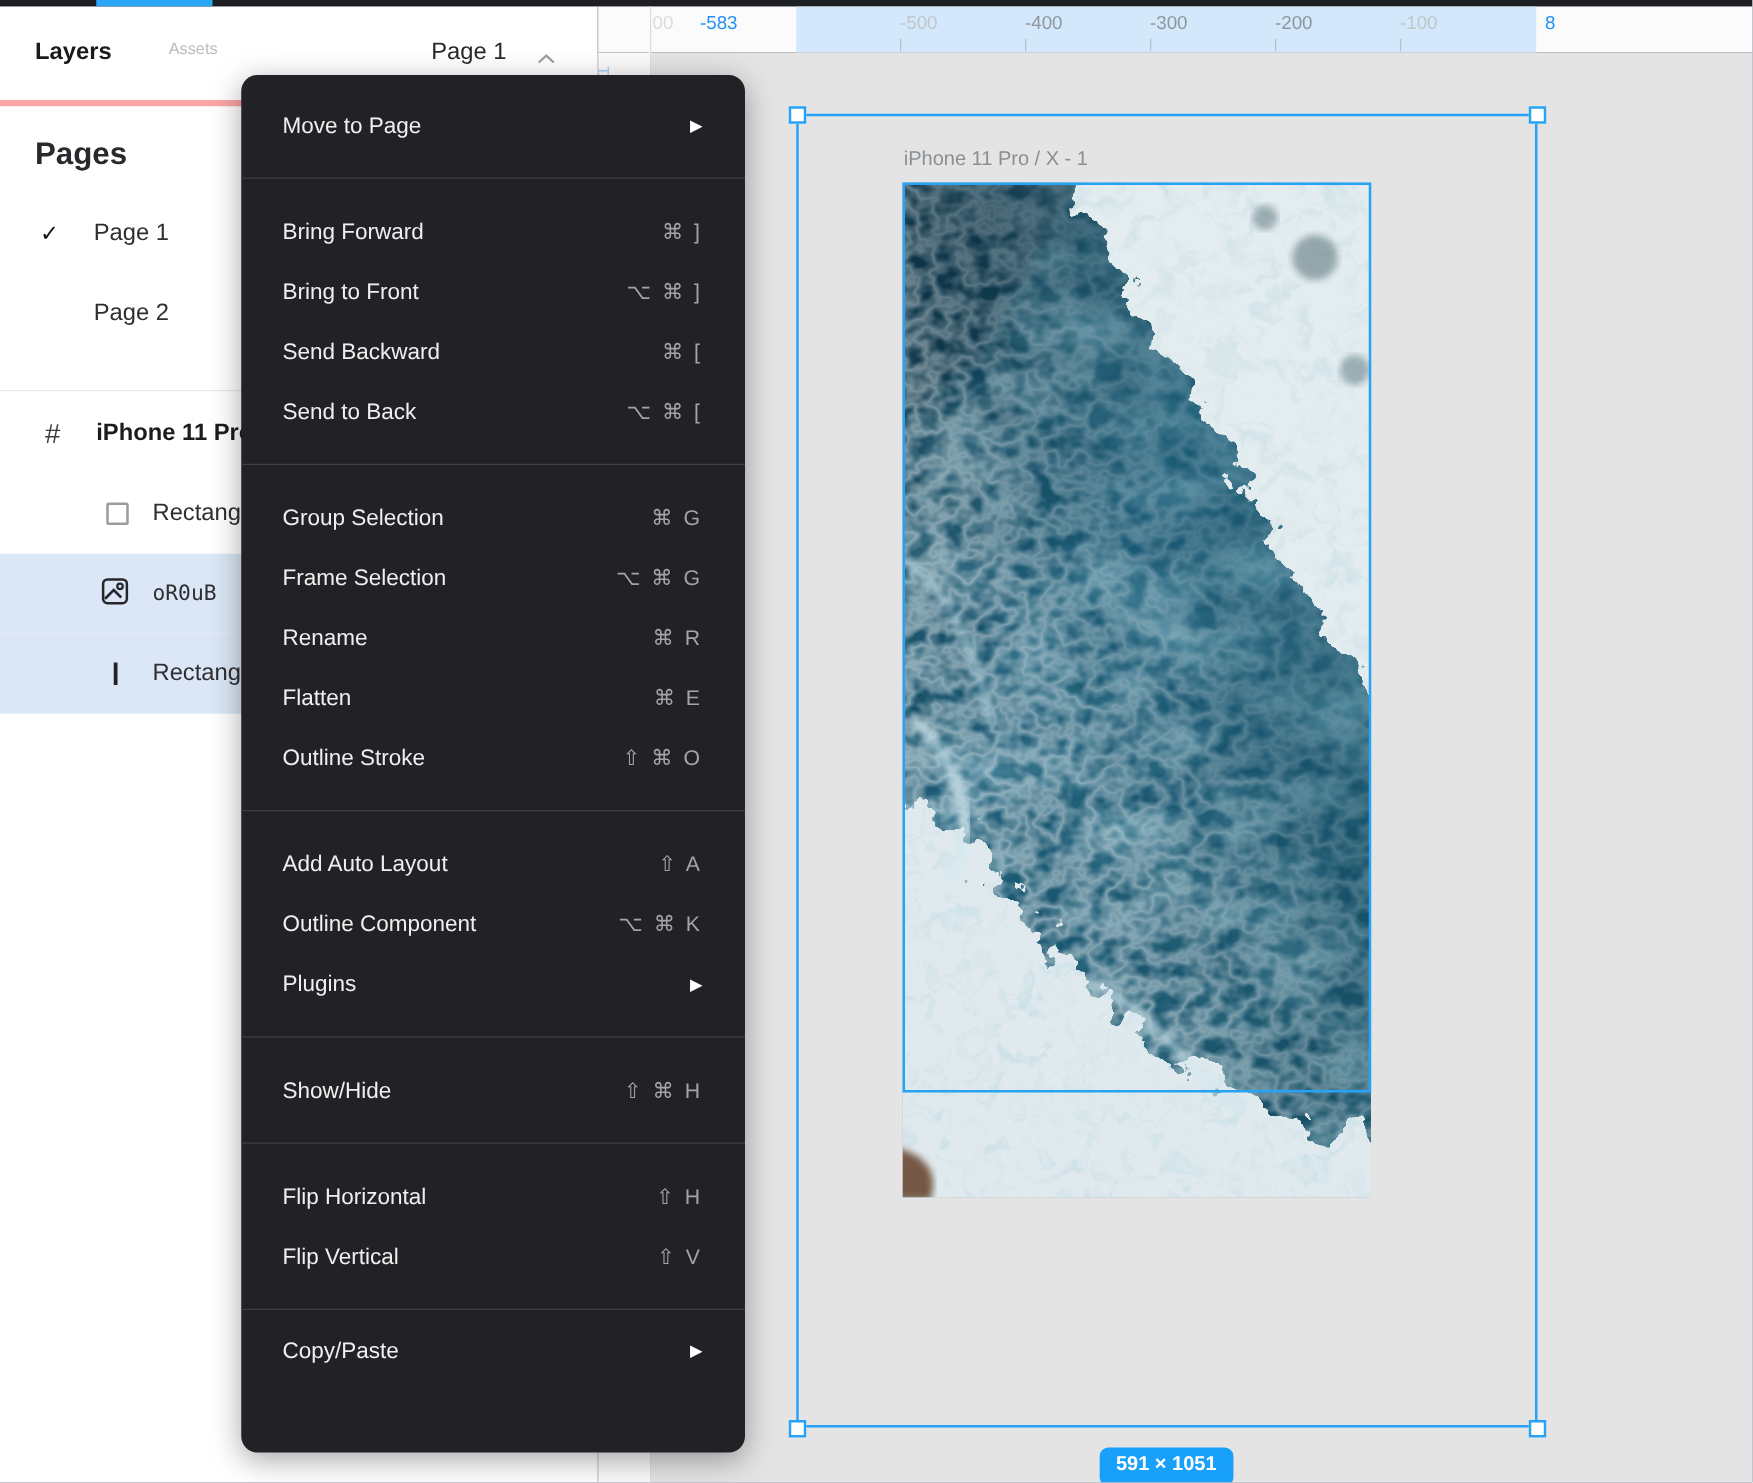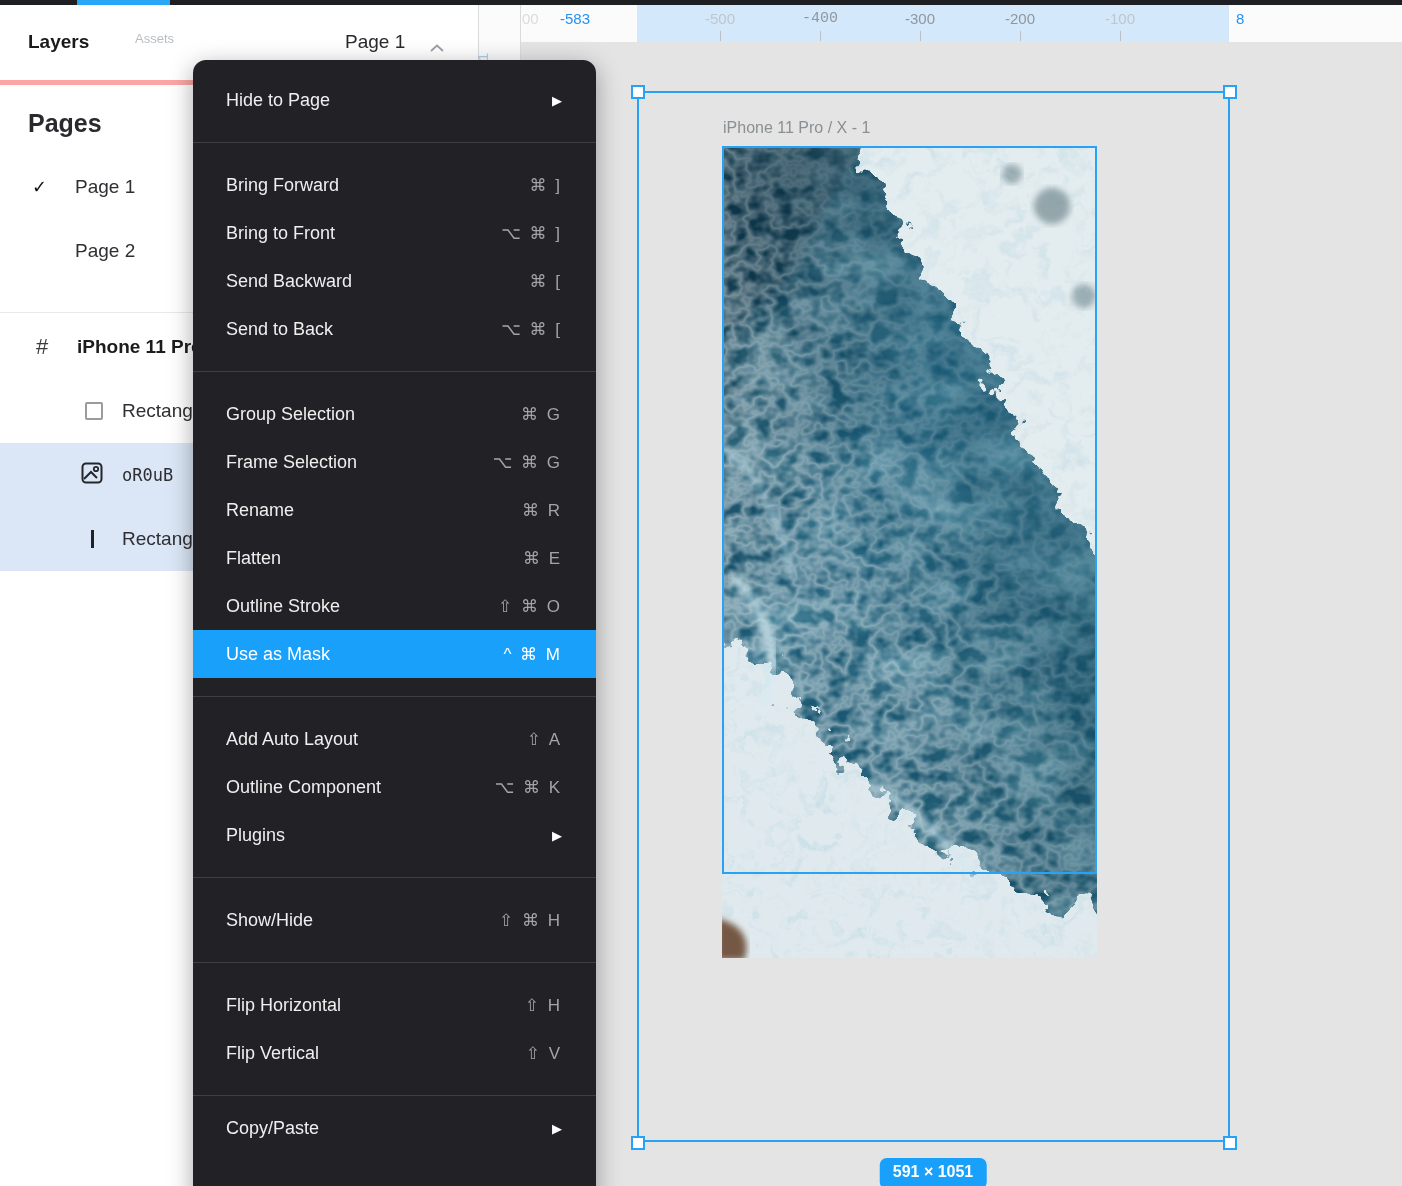--- a/index.html
+++ b/index.html
@@ -34,23 +34,23 @@
   .img-ic{position:absolute;left:80px;}
   .line-ic{position:absolute;left:91px;width:3px;height:18px;background:#222;}
 
   
   .canvas-bg{position:absolute;left:519px;top:42px;right:0;bottom:0;background:#e4e4e4;z-index:1;}
   .hruler{position:absolute;left:519px;top:5px;right:0;height:37px;background:#fbfbfb;z-index:2;}
   .hruler .band{position:absolute;left:118px;top:0;width:592px;height:37px;background:#d4e8fb;}
   .rnum{position:absolute;top:4px;height:20px;line-height:20px;font-size:15px;}
   .rn-start{left:41px;width:68px;text-align:left;color:#2492f5;}
   .rn-end{left:717px;width:24px;color:#2492f5;}
-  .rn-t{width:60px;text-align:center;color:#8f979e;}
+  .rn-t{width:60px;text-align:right;color:#8f979e;}
   .rn-t.lt{color:#bfc7cd;}
-  .t0{left:171px;} .t1{left:271px;font-family:Liberation Mono, monospace;} .t2{left:371px;} .t3{left:471px;} .t4{left:571px;}
+  .t0{left:171px;} .t1{left:271px;} .t2{left:371px;} .t3{left:471px;} .t4{left:571px;}
   .tick{position:absolute;top:26px;width:1px;height:10px;background:#b9bfc6;}
   .k0{left:201px;} .k1{left:301px;} .k2{left:401px;} .k3{left:501px;} .k4{left:601px;}
   .rn-corner{position:absolute;left:3px;top:4px;font-size:15px;color:#dcdcdc;}
   .corner-box{position:absolute;left:478px;top:5px;width:41px;height:37px;background:#fbfbfb;
               border-left:1px solid #dadada;border-right:1px solid #dadada;z-index:3;}
   .vruler{position:absolute;left:478px;top:42px;width:41px;bottom:0;background:#fafafa;
           border-left:1px solid #dadada;border-right:1px solid #dcdcdc;z-index:2;}
   .vnum{position:absolute;left:-4px;top:10px;font-size:15px;color:#a9d0f0;transform:rotate(-90deg);}
 
   
@@ -239,21 +239,21 @@
     </div>
     <div class="lrow sel row-rect2">
       <span class="line-ic"></span>
       <span class="child-name">Rectangle</span>
     </div>
   </div>
 
   <div class="menu">
     <div class="msec first">
       <div class="mi">
-        <span>Hide to Page</span>
+        <span>Move to Page</span>
         <span class="ma">▶</span>
       </div>
     </div>
     <div class="msec">
       <div class="mi">
         <span>Bring Forward</span>
         <span class="ms">⌘ ]</span>
       </div>
       <div class="mi">
         <span>Bring to Front</span>
@@ -282,24 +282,20 @@
         <span class="ms">⌘ R</span>
       </div>
       <div class="mi">
         <span>Flatten</span>
         <span class="ms">⌘ E</span>
       </div>
       <div class="mi">
         <span>Outline Stroke</span>
         <span class="ms">⇧ ⌘ O</span>
       </div>
-      <div class="mi hl">
-        <span>Use as Mask</span>
-        <span class="ms">^ ⌘ M</span>
-      </div>
     </div>
     <div class="msec">
       <div class="mi">
         <span>Add Auto Layout</span>
         <span class="ms">⇧ A</span>
       </div>
       <div class="mi">
         <span>Outline Component</span>
         <span class="ms">⌥ ⌘ K</span>
       </div>

